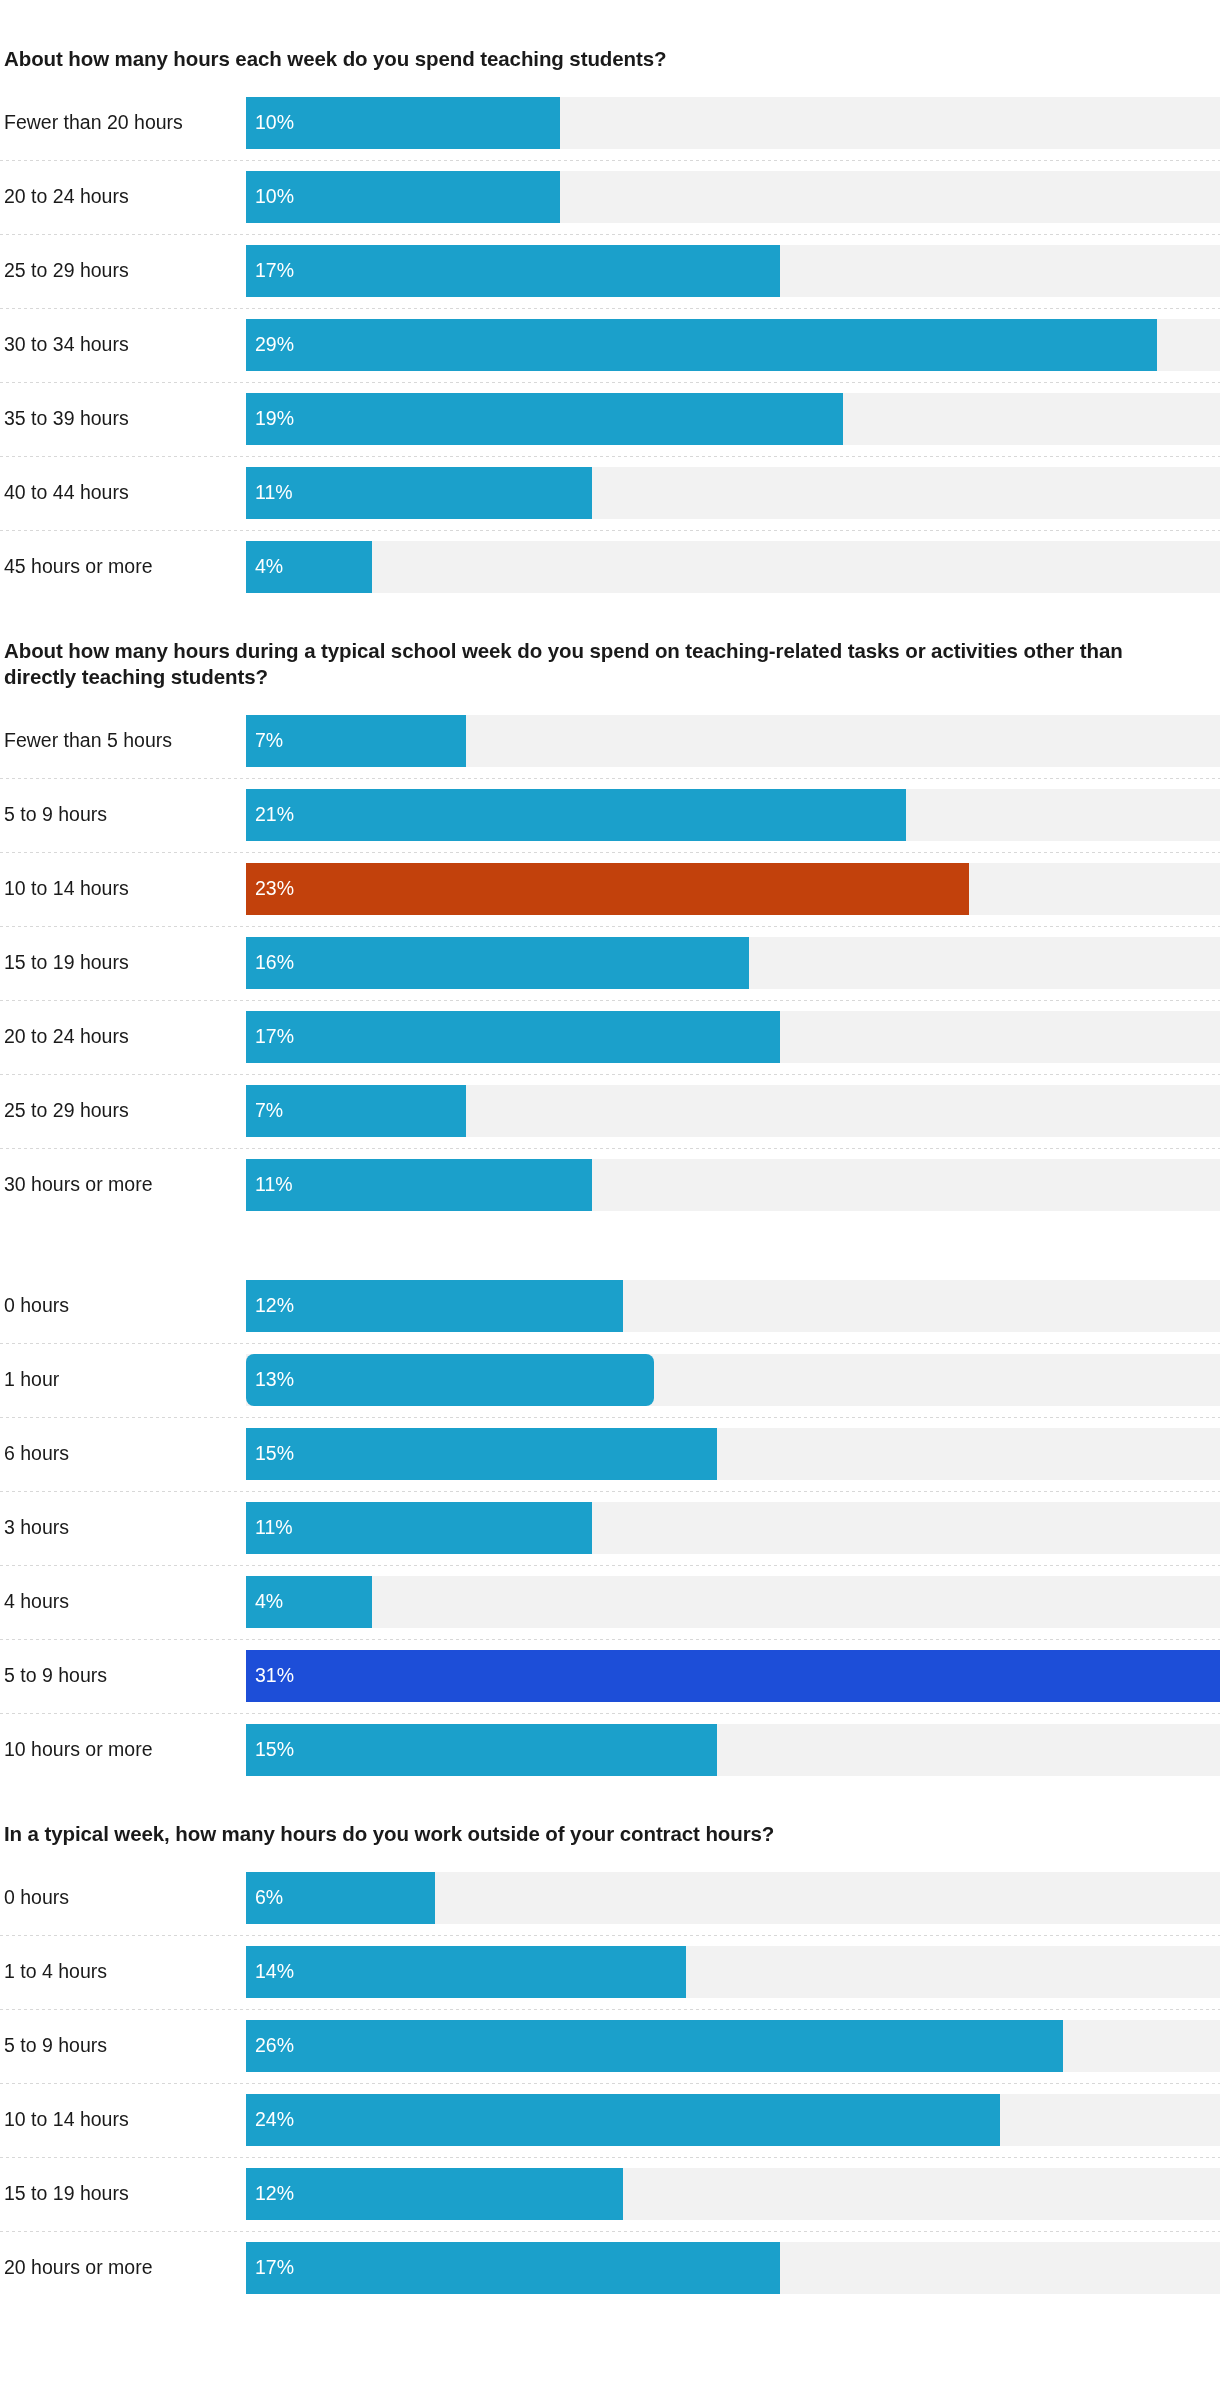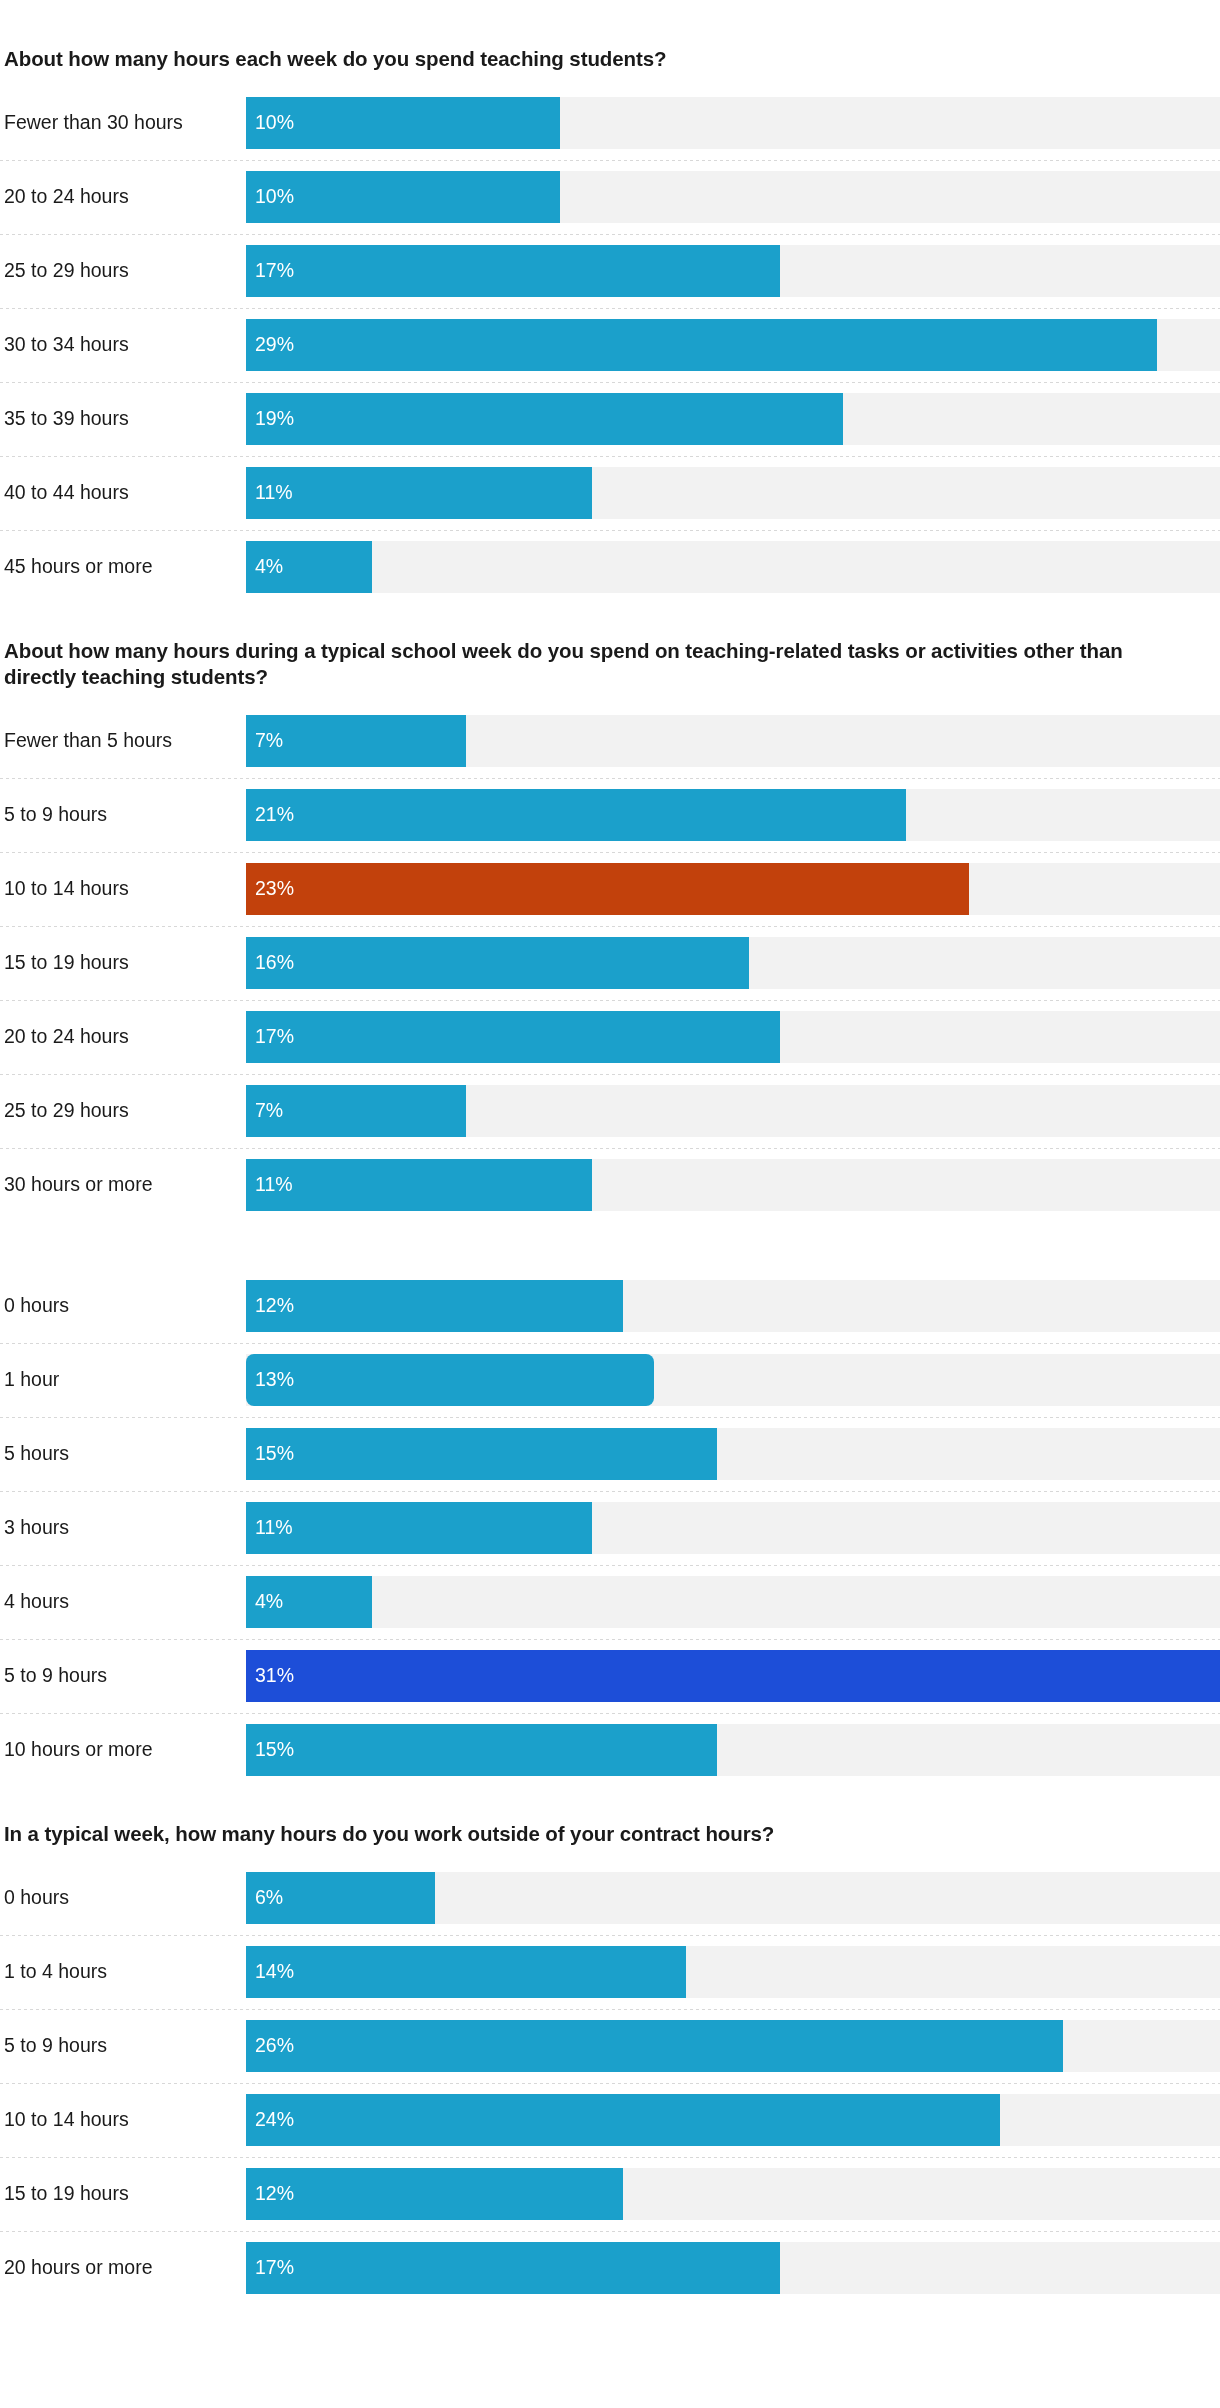--- a/index.html
+++ b/index.html
@@ -104,21 +104,21 @@
 </style>
 </head>
 <body>
 
 <div class="page">
   <div id="sections">
       <div class="section">
         <div class="section-title">About how many hours each week do you spend teaching students?</div>
         <div class="rows">
           <div class="row">
-            <div class="row-label">Fewer than 30 hours</div>
+            <div class="row-label">Fewer than 20 hours</div>
             <div class="track">
               <div class="bar" style="width: 32.258%; background: rgb(27, 160, 203);">
                 <span class="bar-value">10%</span>
               </div>
             </div>
           </div>
           <div class="row">
             <div class="sep"></div>
             <div class="row-label">20 to 24 hours</div>
             <div class="track">
@@ -257,21 +257,21 @@
             <div class="sep"></div>
             <div class="row-label">1 hour</div>
             <div class="track">
               <div class="bar" style="width: 41.935%; background: rgb(27, 160, 203); border-radius: 8px;">
                 <span class="bar-value">13%</span>
               </div>
             </div>
           </div>
           <div class="row">
             <div class="sep"></div>
-            <div class="row-label">5 hours</div>
+            <div class="row-label">6 hours</div>
             <div class="track">
               <div class="bar" style="width: 48.387%; background: rgb(27, 160, 203);">
                 <span class="bar-value">15%</span>
               </div>
             </div>
           </div>
           <div class="row">
             <div class="sep"></div>
             <div class="row-label">3 hours</div>
             <div class="track">

